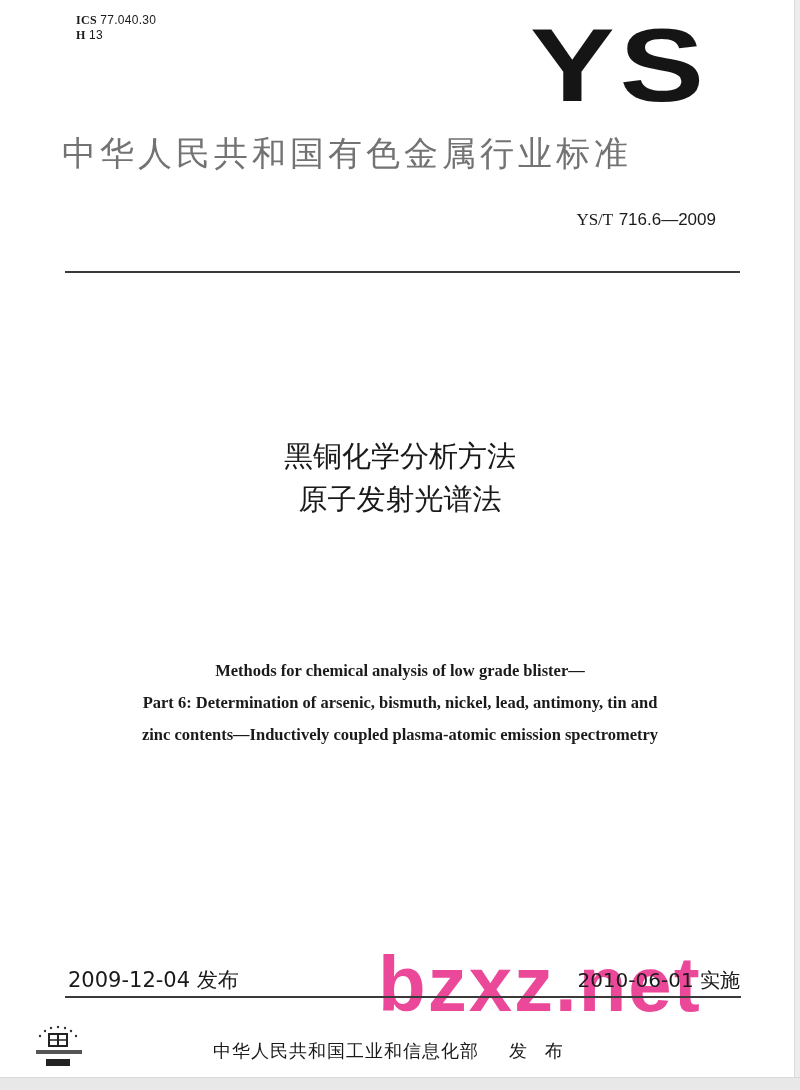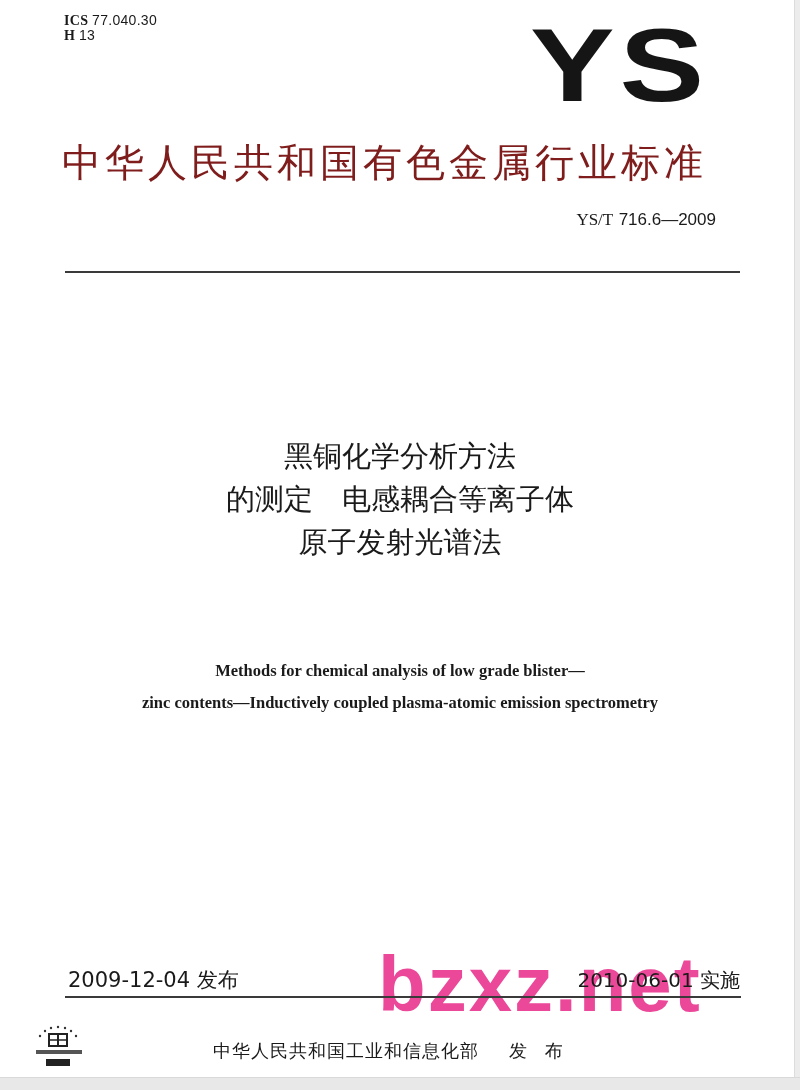--- a/index.html
+++ b/index.html
@@ -4,27 +4,27 @@
 <style>
   html, body { margin: 0; padding: 0; }
   body {
     width: 800px; height: 1090px; position: relative; overflow: hidden;
     background: #ffffff; color: #1a1a1a;
     font-family: "DejaVu Sans", "Liberation Sans", sans-serif;
   }
   .page-edge { position: absolute; top: 0; right: 0; width: 5px; height: 1090px; background: #ececec; border-left: 1px solid #dcdcdc; }
   .bottom-band { position: absolute; left: 0; bottom: 0; width: 800px; height: 12px; background: #e8e8e8; border-top: 1px solid #d9d9d9; }
 
-  .ics { position: absolute; left: 64px; top: 13px; font-family: "Liberation Serif", serif; font-size: 14px; font-weight: bold; line-height: 15px; letter-spacing: 0.3px; }
+  .ics { position: absolute; left: 76px; top: 13px; font-family: "Liberation Serif", serif; font-size: 12px; font-weight: bold; line-height: 15px; letter-spacing: 0.3px; }
   .ics span { display: block; }
   .ics .num { font-family: "Liberation Sans", sans-serif; font-weight: normal; }
 
   .logo { position: absolute; left: 530px; top: 17px; font-family: "Liberation Sans", sans-serif; font-weight: bold; font-size: 104px; line-height: 96px; letter-spacing: 4px; color: #151515; transform: scaleX(1.22); transform-origin: left top; }
 
-  .org-title { position: absolute; left: 62px; top: 138px; font-size: 39px; letter-spacing: 4px; line-height: 50px; color: #7f1d1d; white-space: nowrap; }
+  .org-title { position: absolute; left: 62px; top: 128px; font-size: 34px; letter-spacing: 4px; line-height: 50px; color: #737373; white-space: nowrap; }
 
   .std-code { position: absolute; right: 84px; top: 208px; font-size: 17px; line-height: 22px; white-space: nowrap; }
   .std-code .pre { font-family: "Liberation Serif", serif; font-weight: normal; }
   .std-code .rest { font-family: "Liberation Sans", sans-serif; }
 
   .rule { position: absolute; height: 2px; background: #3a3a3a; }
   .rule.top { left: 65px; top: 271px; width: 675px; }
   .rule.bottom { left: 65px; top: 996px; width: 676px; }
 
   .cn-title { position: absolute; left: 0; top: 435px; width: 800px; text-align: center; font-size: 29px; line-height: 43px; color: #1a1a1a; }
@@ -59,26 +59,26 @@
 
 <div class="std-code">
   <span class="pre">YS/T</span>
   <span class="rest">716.6—2009</span>
 </div>
 
 <div class="rule top"></div>
 
 <div class="cn-title">
   <div>黑铜化学分析方法</div>
-  <div>的测定　电感耦合等离子体</div>
   <div>原子发射光谱法</div>
 </div>
 
 <div class="en-title">
   <div>Methods for chemical analysis of low grade blister—</div>
+  <div>Part 6: Determination of arsenic, bismuth, nickel, lead, antimony, tin and</div>
   <div>zinc contents—Inductively coupled plasma-atomic emission spectrometry</div>
 </div>
 
 <div class="watermark">bzxz.net</div>
 
 <div class="issue-date">2009-12-04 发布</div>
 <div class="impl-date">2010-06-01 实施</div>
 
 <div class="rule bottom"></div>
 

